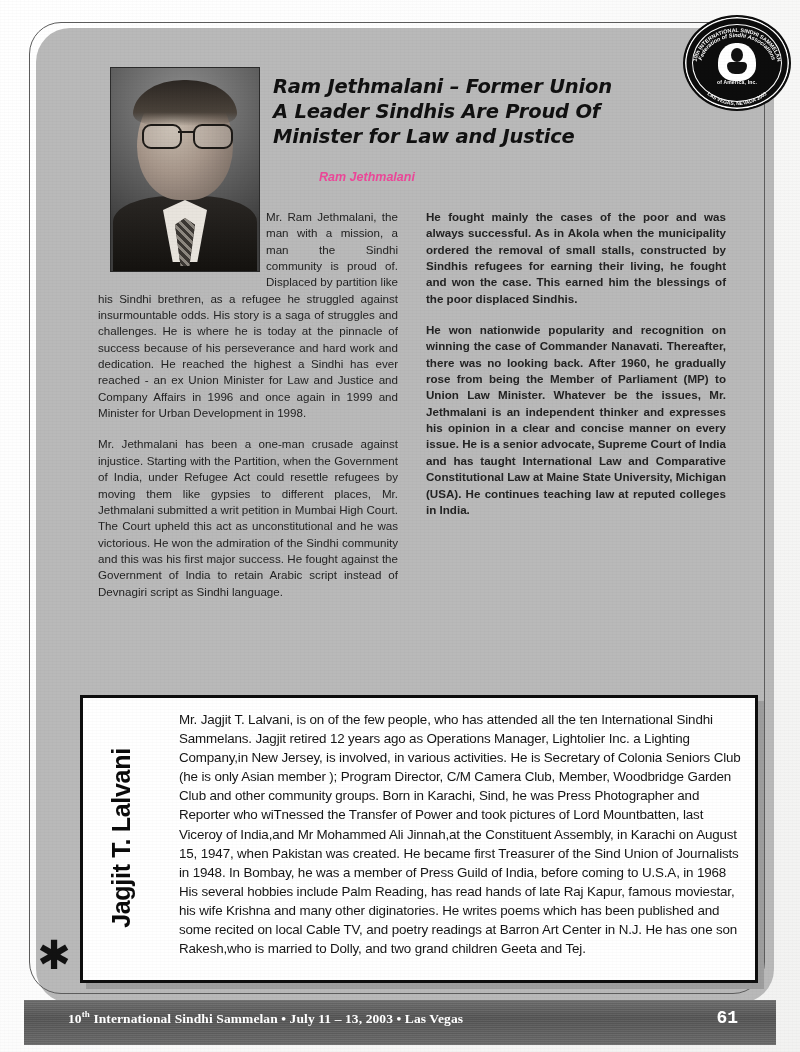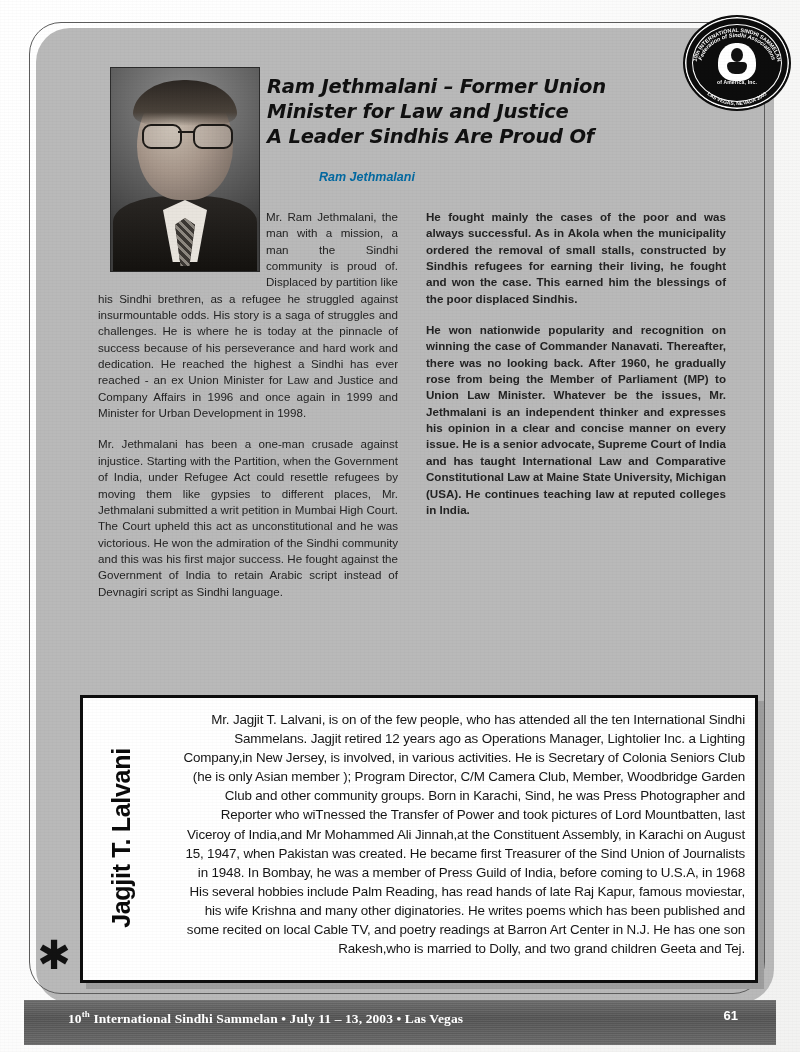--- a/index.html
+++ b/index.html
@@ -190,38 +190,38 @@
     width: 20px; height: 48px;
     background:
       repeating-linear-gradient(45deg, #3b3733 0 3px, #8d8880 3px 6px),
       #4a4540;
     clip-path: polygon(50% 0%, 100% 14%, 72% 100%, 28% 100%, 0% 14%);
   }
 
   
   #headline {
     position: absolute;
-    left: 238px; top: 52px;
+    left: 244px; top: 52px;
     width: 420px;
     font-family: "DejaVu Sans", sans-serif;
     font-weight: bold;
     font-style: italic;
     font-size: 19.5px;
     line-height: 25px;
     letter-spacing: -0.2px;
     color: #111111;
   }
   #byline {
     position: absolute;
     left: 290px; top: 148px;
     font-family: "Liberation Sans", sans-serif;
     font-weight: bold;
     font-style: italic;
     font-size: 12.5px;
-    color: #0369a1;
+    color: #ec4899;
   }
 
   
   .col {
     position: absolute;
     font-size: 11.6px;
     line-height: 16.35px;
     text-align: justify;
     color: #232323;
   }
@@ -279,21 +279,21 @@
     color: #0b0b0b;
   }
   #lalvani-text {
     position: absolute;
     left: 96px; top: 12px;
     width: 566px;
     font-family: "Liberation Sans", sans-serif;
     font-size: 13.4px;
     line-height: 19.1px;
     color: #161616;
-    text-align: right;
+    text-align: left;
     letter-spacing: -.15px;
   }
 
   
   #asterisk-mark {
     position: absolute;
     left: 8px; top: 916px;
     width: 34px; height: 34px;
     color: #121212;
     font-size: 40px;
@@ -323,23 +323,23 @@
     font-weight: bold;
     font-size: 13.5px;
     color: #ffffff;
     letter-spacing: .1px;
     z-index: 2;
   }
   #footer-text sup { font-size: 9px; }
   #footer-page {
     position: absolute;
     right: 38px; top: 8px;
-    font-family: Liberation Sans, sans-serif;
-    font-weight: bold;
-    font-size: 13px;
+    font-family: Liberation Mono, monospace;
+    font-weight: bold;
+    font-size: 18px;
     color: #ffffff;
     z-index: 2;
   }
 </style>
 </head>
 <body>
 
 <div id="scan-page"></div>
 
 <div id="page-frame-shadow"></div>
@@ -381,22 +381,22 @@
     <div class="ph-hair"></div>
     <div class="ph-glasses">
       <div class="lens l"></div>
       <div class="lens r"></div>
       <div class="bridge"></div>
     </div>
   </div>
 
   <div id="headline">
     <div>Ram Jethmalani – Former Union</div>
+    <div>A Leader Sindhis Are Proud Of</div>
     <div>Minister for Law and Justice</div>
-    <div>A Leader Sindhis Are Proud Of</div>
   </div>
   <div id="byline">Ram Jethmalani</div>
 
   <div class="col" id="col-left">
     <p><span class="float-photo-spacer"></span><span>Mr. Ram Jethmalani, the man with a mission, a man the Sindhi community is proud of.  Displaced by partition like his Sindhi brethren, as a refugee he struggled against insurmountable odds.  His story is a saga of struggles and challenges.  He is where he is today at the pinnacle of success because of his perseverance and hard work and dedication.  He reached the highest a Sindhi has ever reached - an ex Union Minister for Law and Justice and Company Affairs in 1996 and once again in 1999 and Minister for Urban Development in 1998.</span></p>
     <p>Mr. Jethmalani has been a one-man crusade against injustice.  Starting with the Partition, when the Government of India, under Refugee Act could resettle refugees by moving them like gypsies to different places, Mr. Jethmalani submitted a writ petition in Mumbai High Court.  The Court upheld this act as unconstitutional and he was victorious.  He won the admiration of the Sindhi community and this was his first major success.  He fought against the Government of India to retain Arabic script instead of Devnagiri script as Sindhi language.</p>
   </div>
 
   <div class="col" id="col-right">
     <p>He fought mainly the cases of the poor and was always successful.  As in Akola when the municipality ordered the removal of small stalls, constructed by Sindhis refugees for earning their living, he fought and won the case.  This earned him the blessings of the poor displaced Sindhis.</p>

